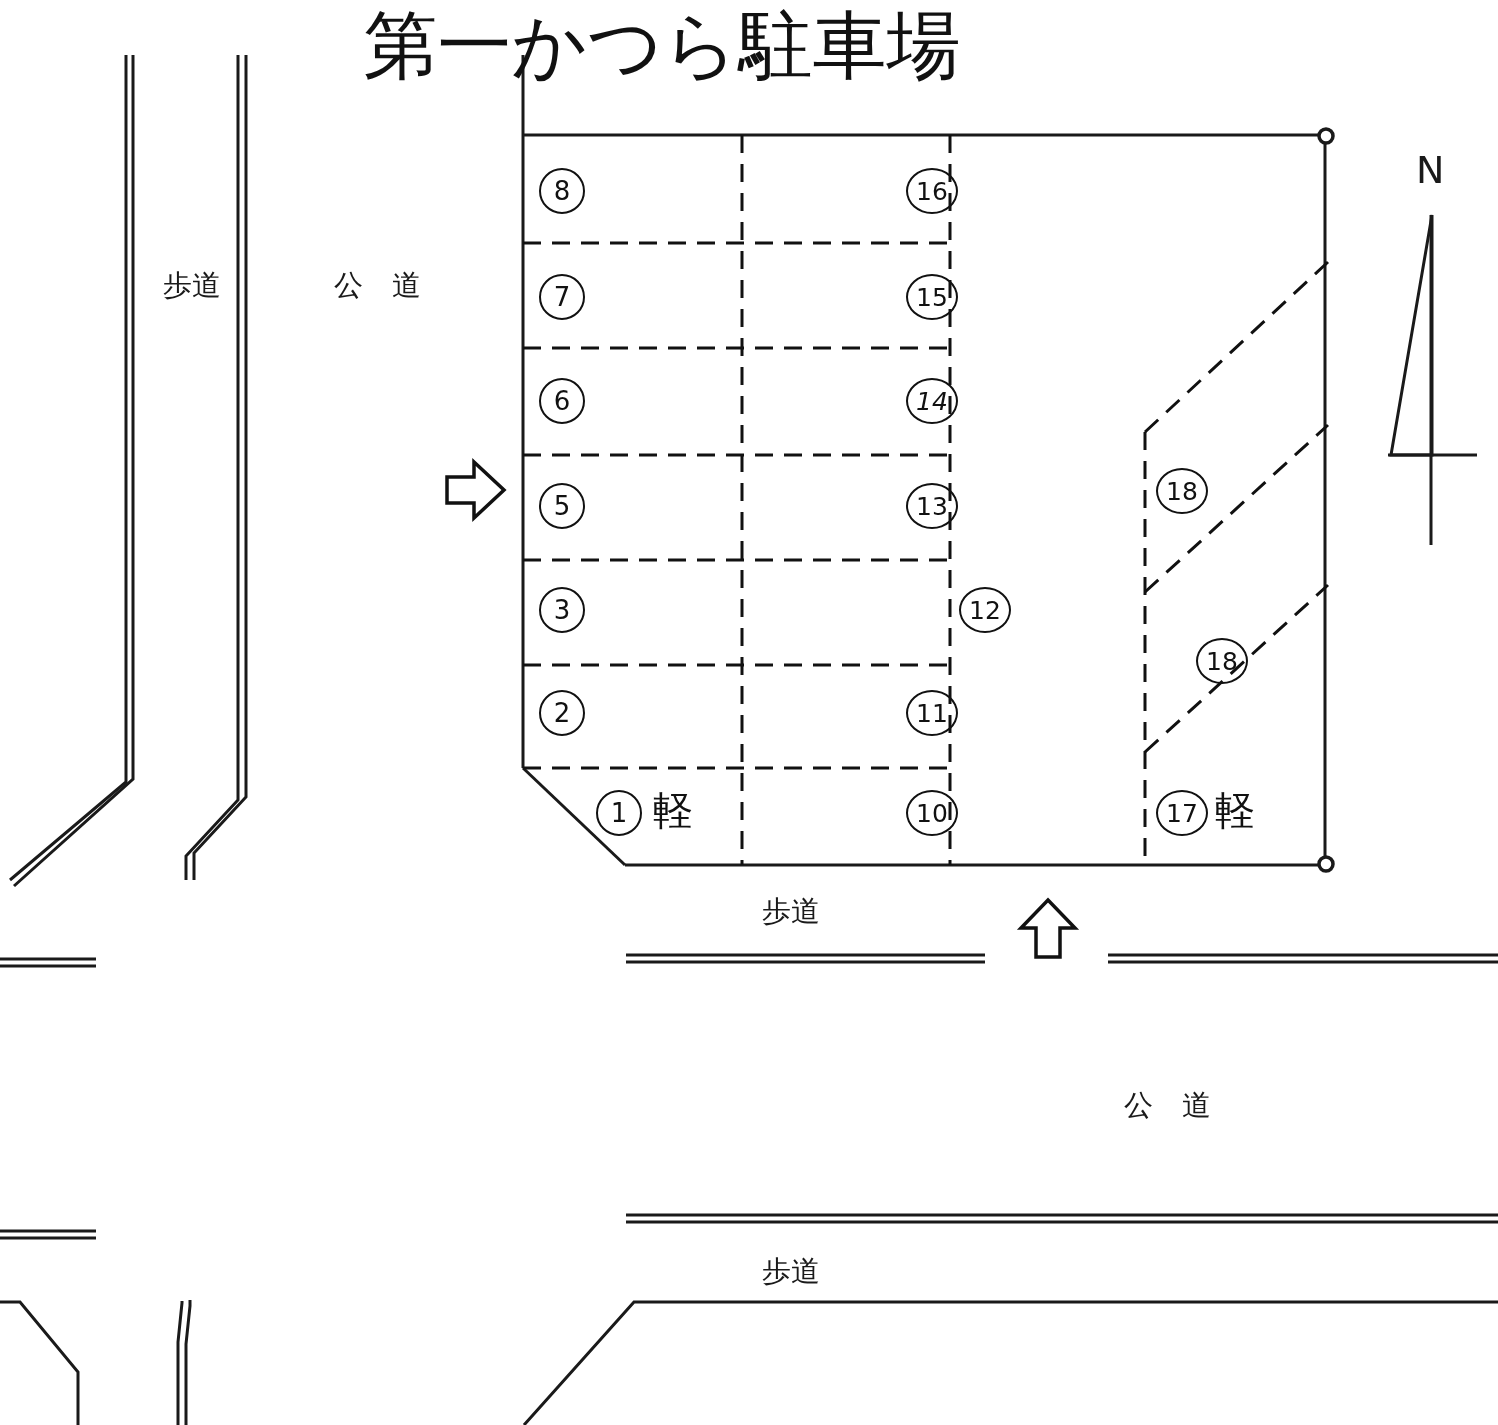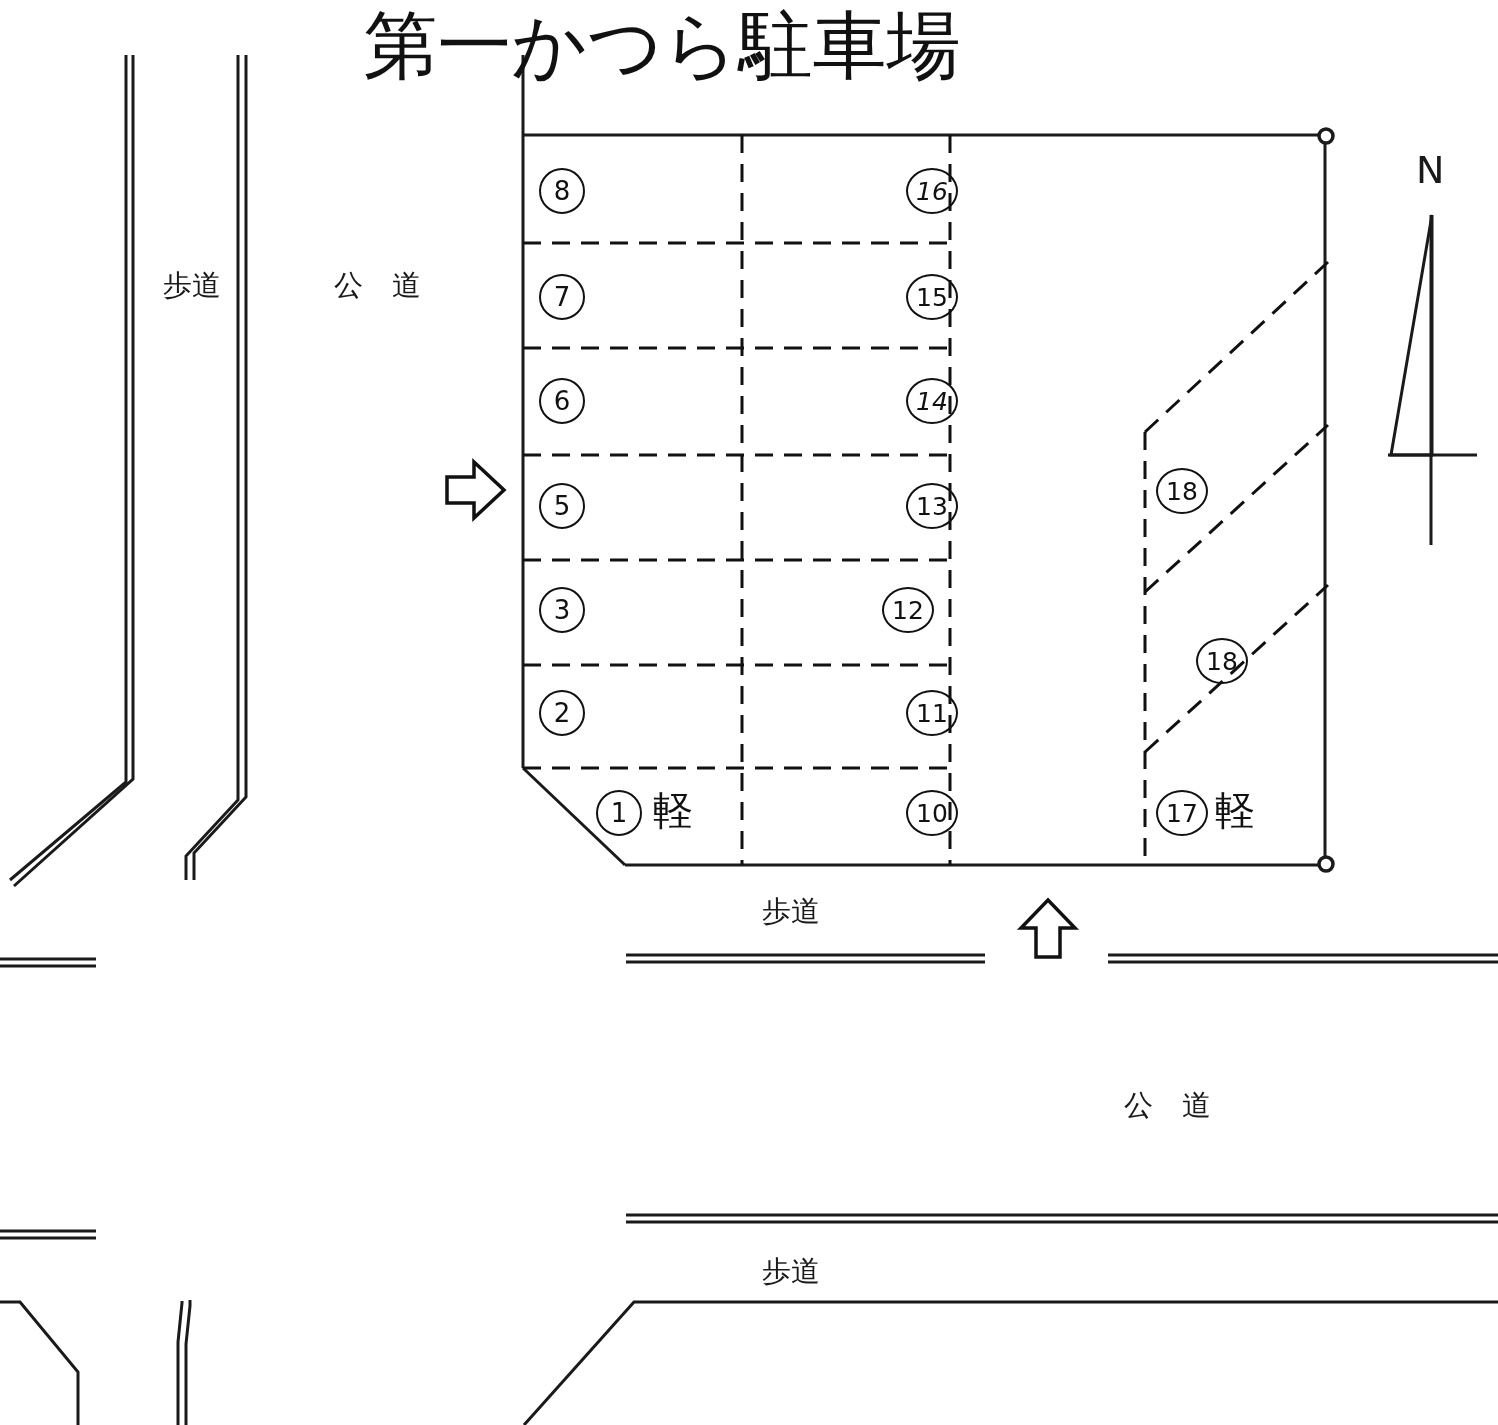--- a/index.html
+++ b/index.html
@@ -198,25 +198,25 @@
 
   <div class="stall-num" style="left:539px; top:168px;">8</div>
   <div class="stall-num" style="left:539px; top:274px;">7</div>
   <div class="stall-num" style="left:539px; top:378px;">6</div>
   <div class="stall-num" style="left:539px; top:483px;">5</div>
   <div class="stall-num" style="left:539px; top:587px;">3</div>
   <div class="stall-num" style="left:539px; top:690px;">2</div>
   <div class="stall-num" style="left:596px; top:790px;">1</div>
   <div class="kei-label" style="left:653px; top:783px;">軽</div>
 
-  <div class="stall-num wide-num" style="left:906px; top:168px;font-style:italic;">16</div>
+  <div class="stall-num wide-num" style="left:906px; top:168px;">16</div>
   <div class="stall-num wide-num" style="left:906px; top:274px;">15</div>
   <div class="stall-num wide-num" style="left:906px; top:378px;font-style:italic;">14</div>
   <div class="stall-num wide-num" style="left:906px; top:483px;">13</div>
-  <div class="stall-num wide-num" style="left:882px; top:587px;">12</div>
+  <div class="stall-num wide-num" style="left:959px; top:587px;">12</div>
   <div class="stall-num wide-num" style="left:906px; top:690px;">11</div>
   <div class="stall-num wide-num" style="left:906px; top:790px;">10</div>
 
   <div class="stall-num wide-num" style="left:1156px; top:468px;">18</div>
   <div class="stall-num wide-num" style="left:1196px; top:638px;">18</div>
   <div class="stall-num wide-num" style="left:1156px; top:790px;">17</div>
   <div class="kei-label" style="left:1215px; top:783px;">軽</div>
 
 </div>
 

